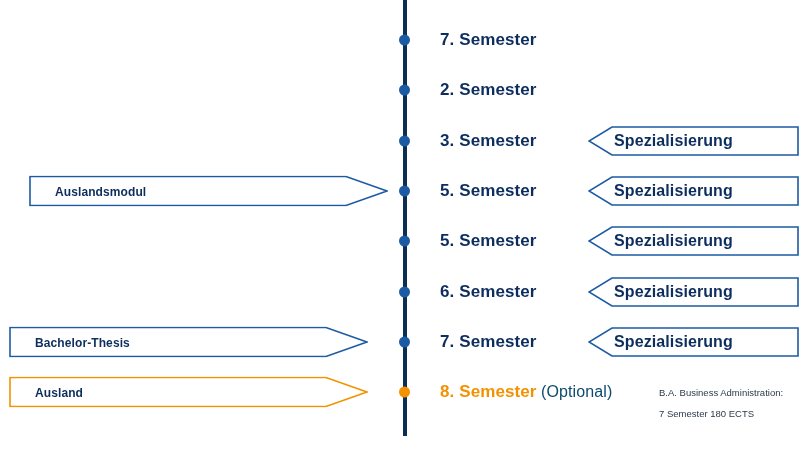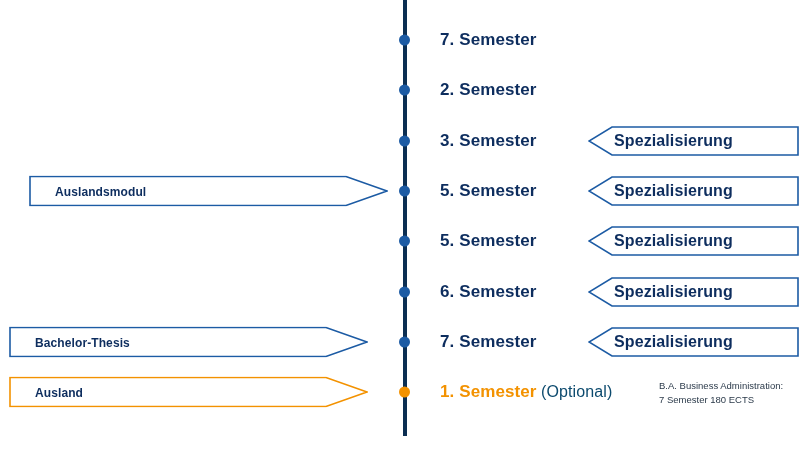--- a/index.html
+++ b/index.html
@@ -125,21 +125,21 @@
   
   .footnote {
     position: absolute;
     left: 659px;
     top: 379px;
     font-size: 9.5px;
     line-height: 13.5px;
     color: #2b3a4a;
     white-space: nowrap;
   }
-  .footnote div { display: block; }
+  .footnote div { display: block; margin-top: 7px; }
 </style>
 </head>
 <body>
 
 <div id="canvas">
 
   <div class="timeline-line"></div>
 
   <div id="dots-layer">
       <div class="timeline-dot" style="top: 40px;"></div>
@@ -152,21 +152,21 @@
       <div class="timeline-dot optional" style="top: 392px;"></div>
     </div>
   <div id="semesters-layer">
       <div class="semester-label" style="top: 40px;"><span>7. Semester</span></div>
       <div class="semester-label" style="top: 90px;"><span>2. Semester</span></div>
       <div class="semester-label" style="top: 141px;"><span>3. Semester</span></div>
       <div class="semester-label" style="top: 191px;"><span>5. Semester</span></div>
       <div class="semester-label" style="top: 241px;"><span>5. Semester</span></div>
       <div class="semester-label" style="top: 292px;"><span>6. Semester</span></div>
       <div class="semester-label" style="top: 342px;"><span>7. Semester</span></div>
-      <div class="semester-label optional" style="top: 392px;"><span>1. Semester</span><span class="optional-note"> (Optional)</span></div>
+      <div class="semester-label optional" style="top: 392px;"><span>8. Semester</span><span class="optional-note"> (Optional)</span></div>
     </div>
   <div id="specs-layer">
       <div class="spec-arrow" style="top: 141px;">
         <svg viewBox="0 0 211 30" preserveAspectRatio="none">
           <path d="M 24 1 L 210 1 L 210 29 L 24 29 L 1 15 Z" fill="#ffffff" stroke="#1c5ba4" stroke-width="1.6" stroke-linejoin="miter" vector-effect="non-scaling-stroke"></path>
         </svg>
         <div class="spec-text">Spezialisierung</div>
       </div>
       <div class="spec-arrow" style="top: 191px;">
         <svg viewBox="0 0 211 30" preserveAspectRatio="none">

